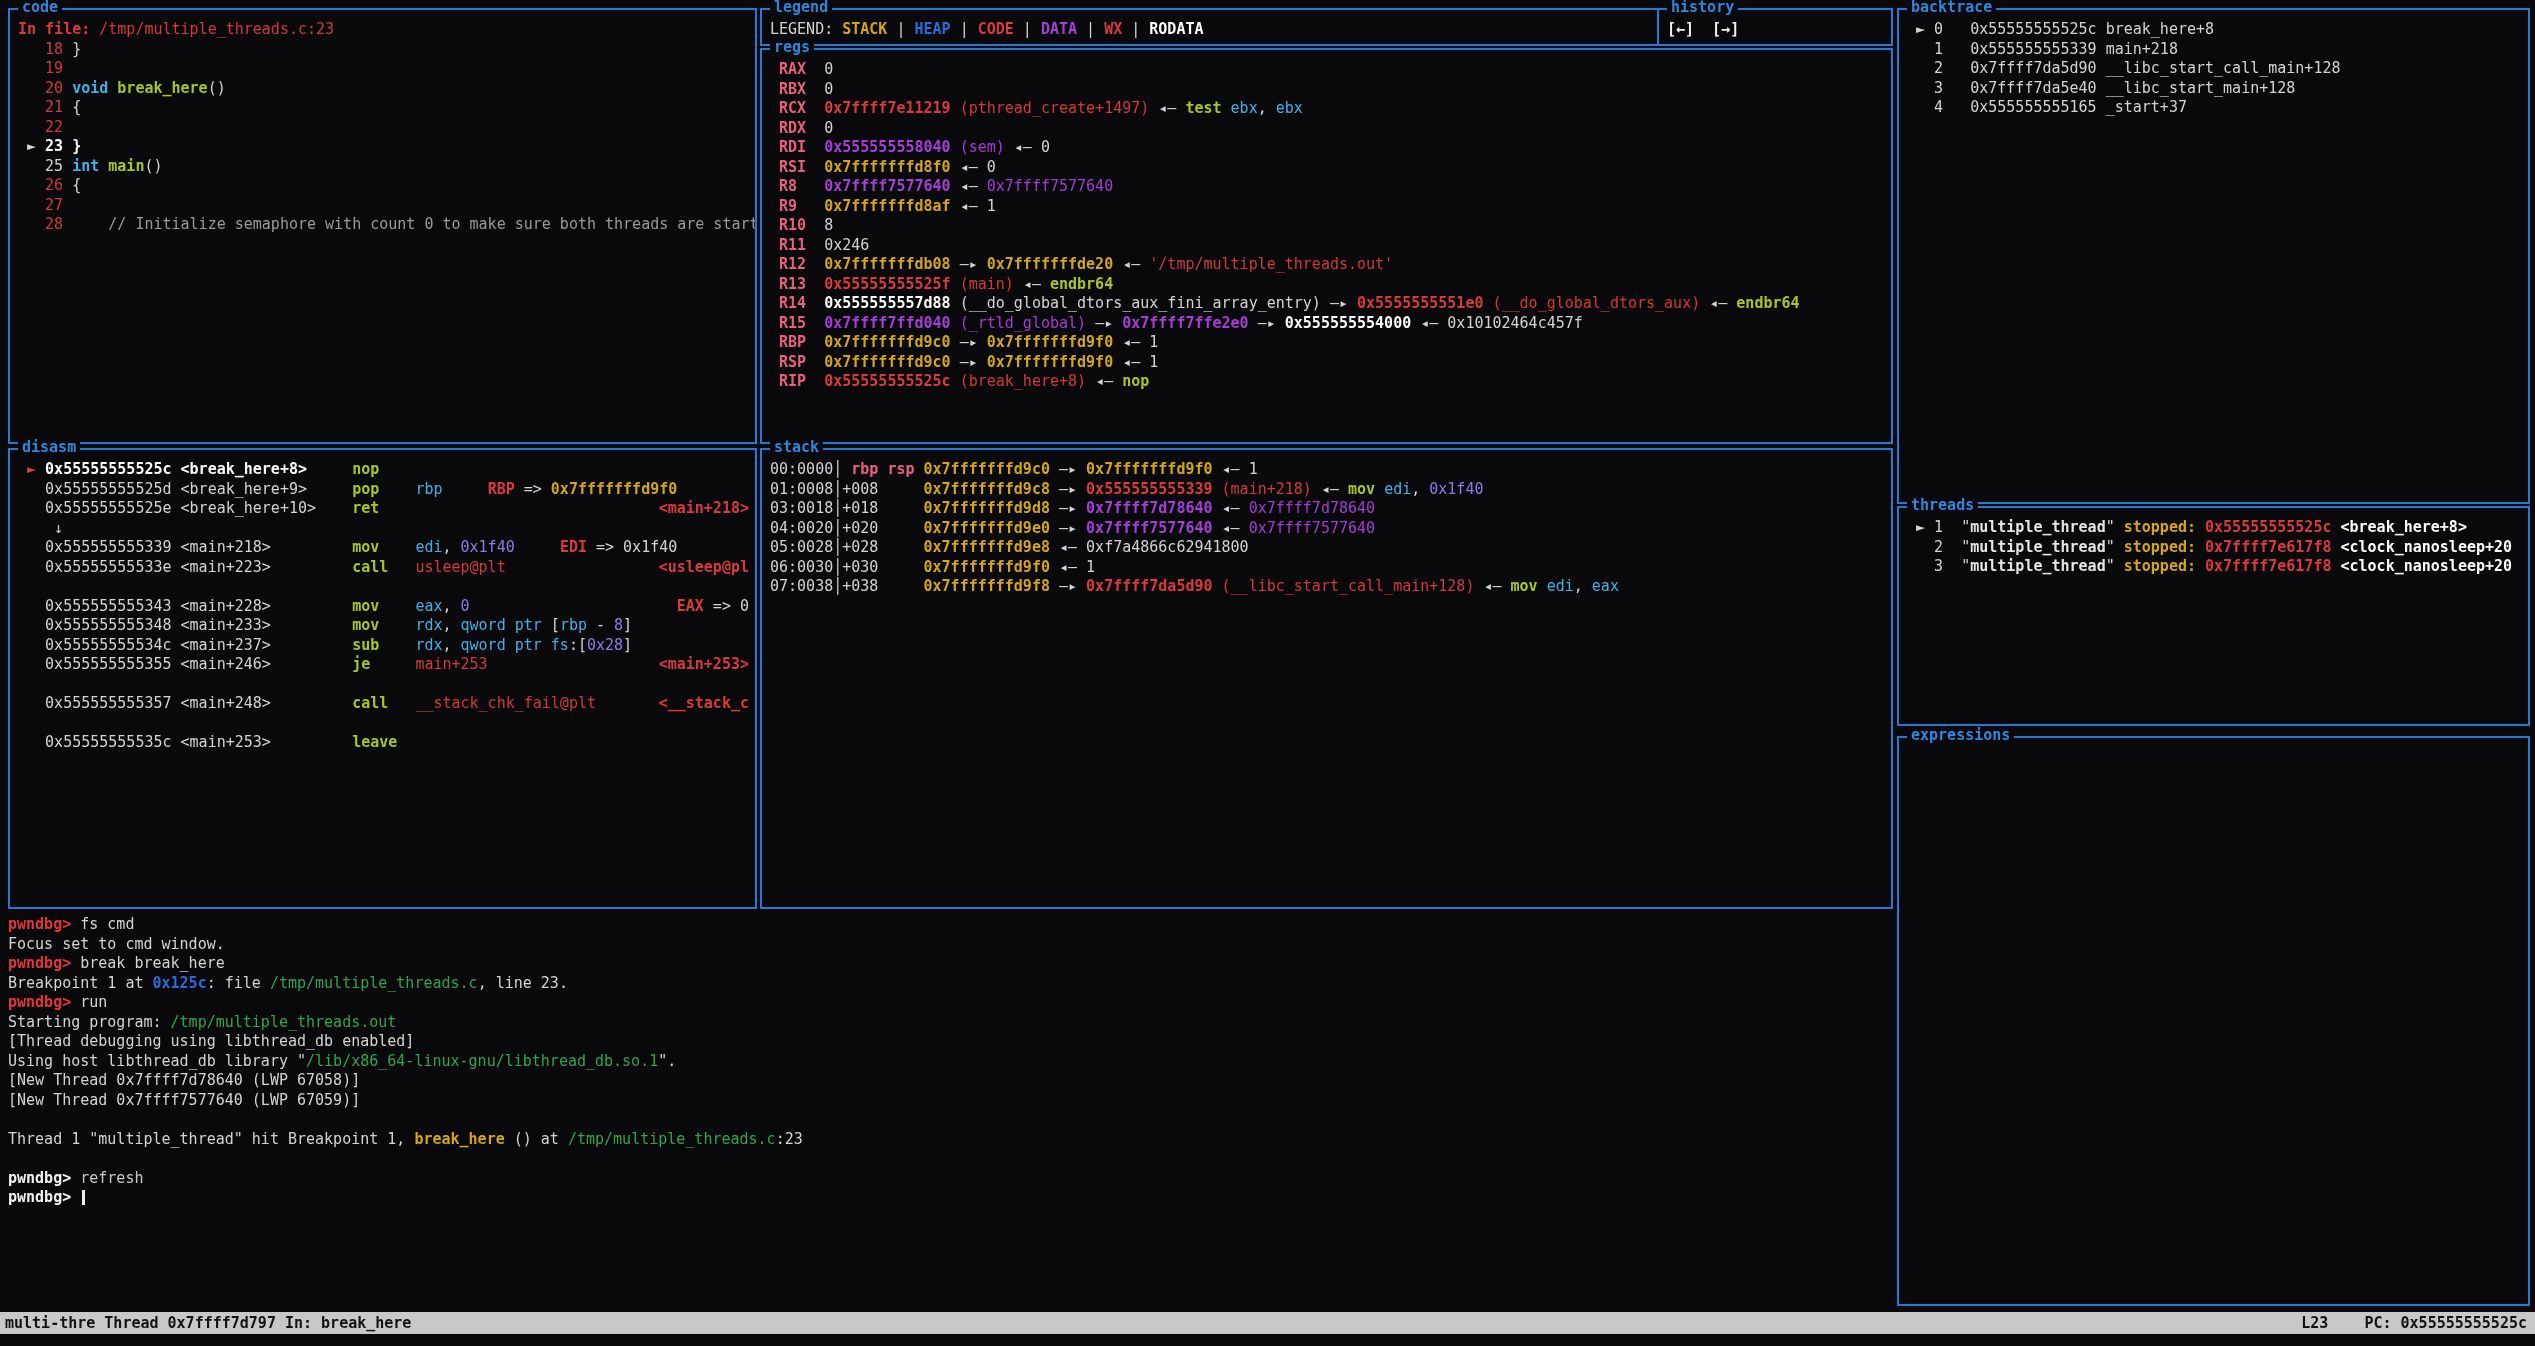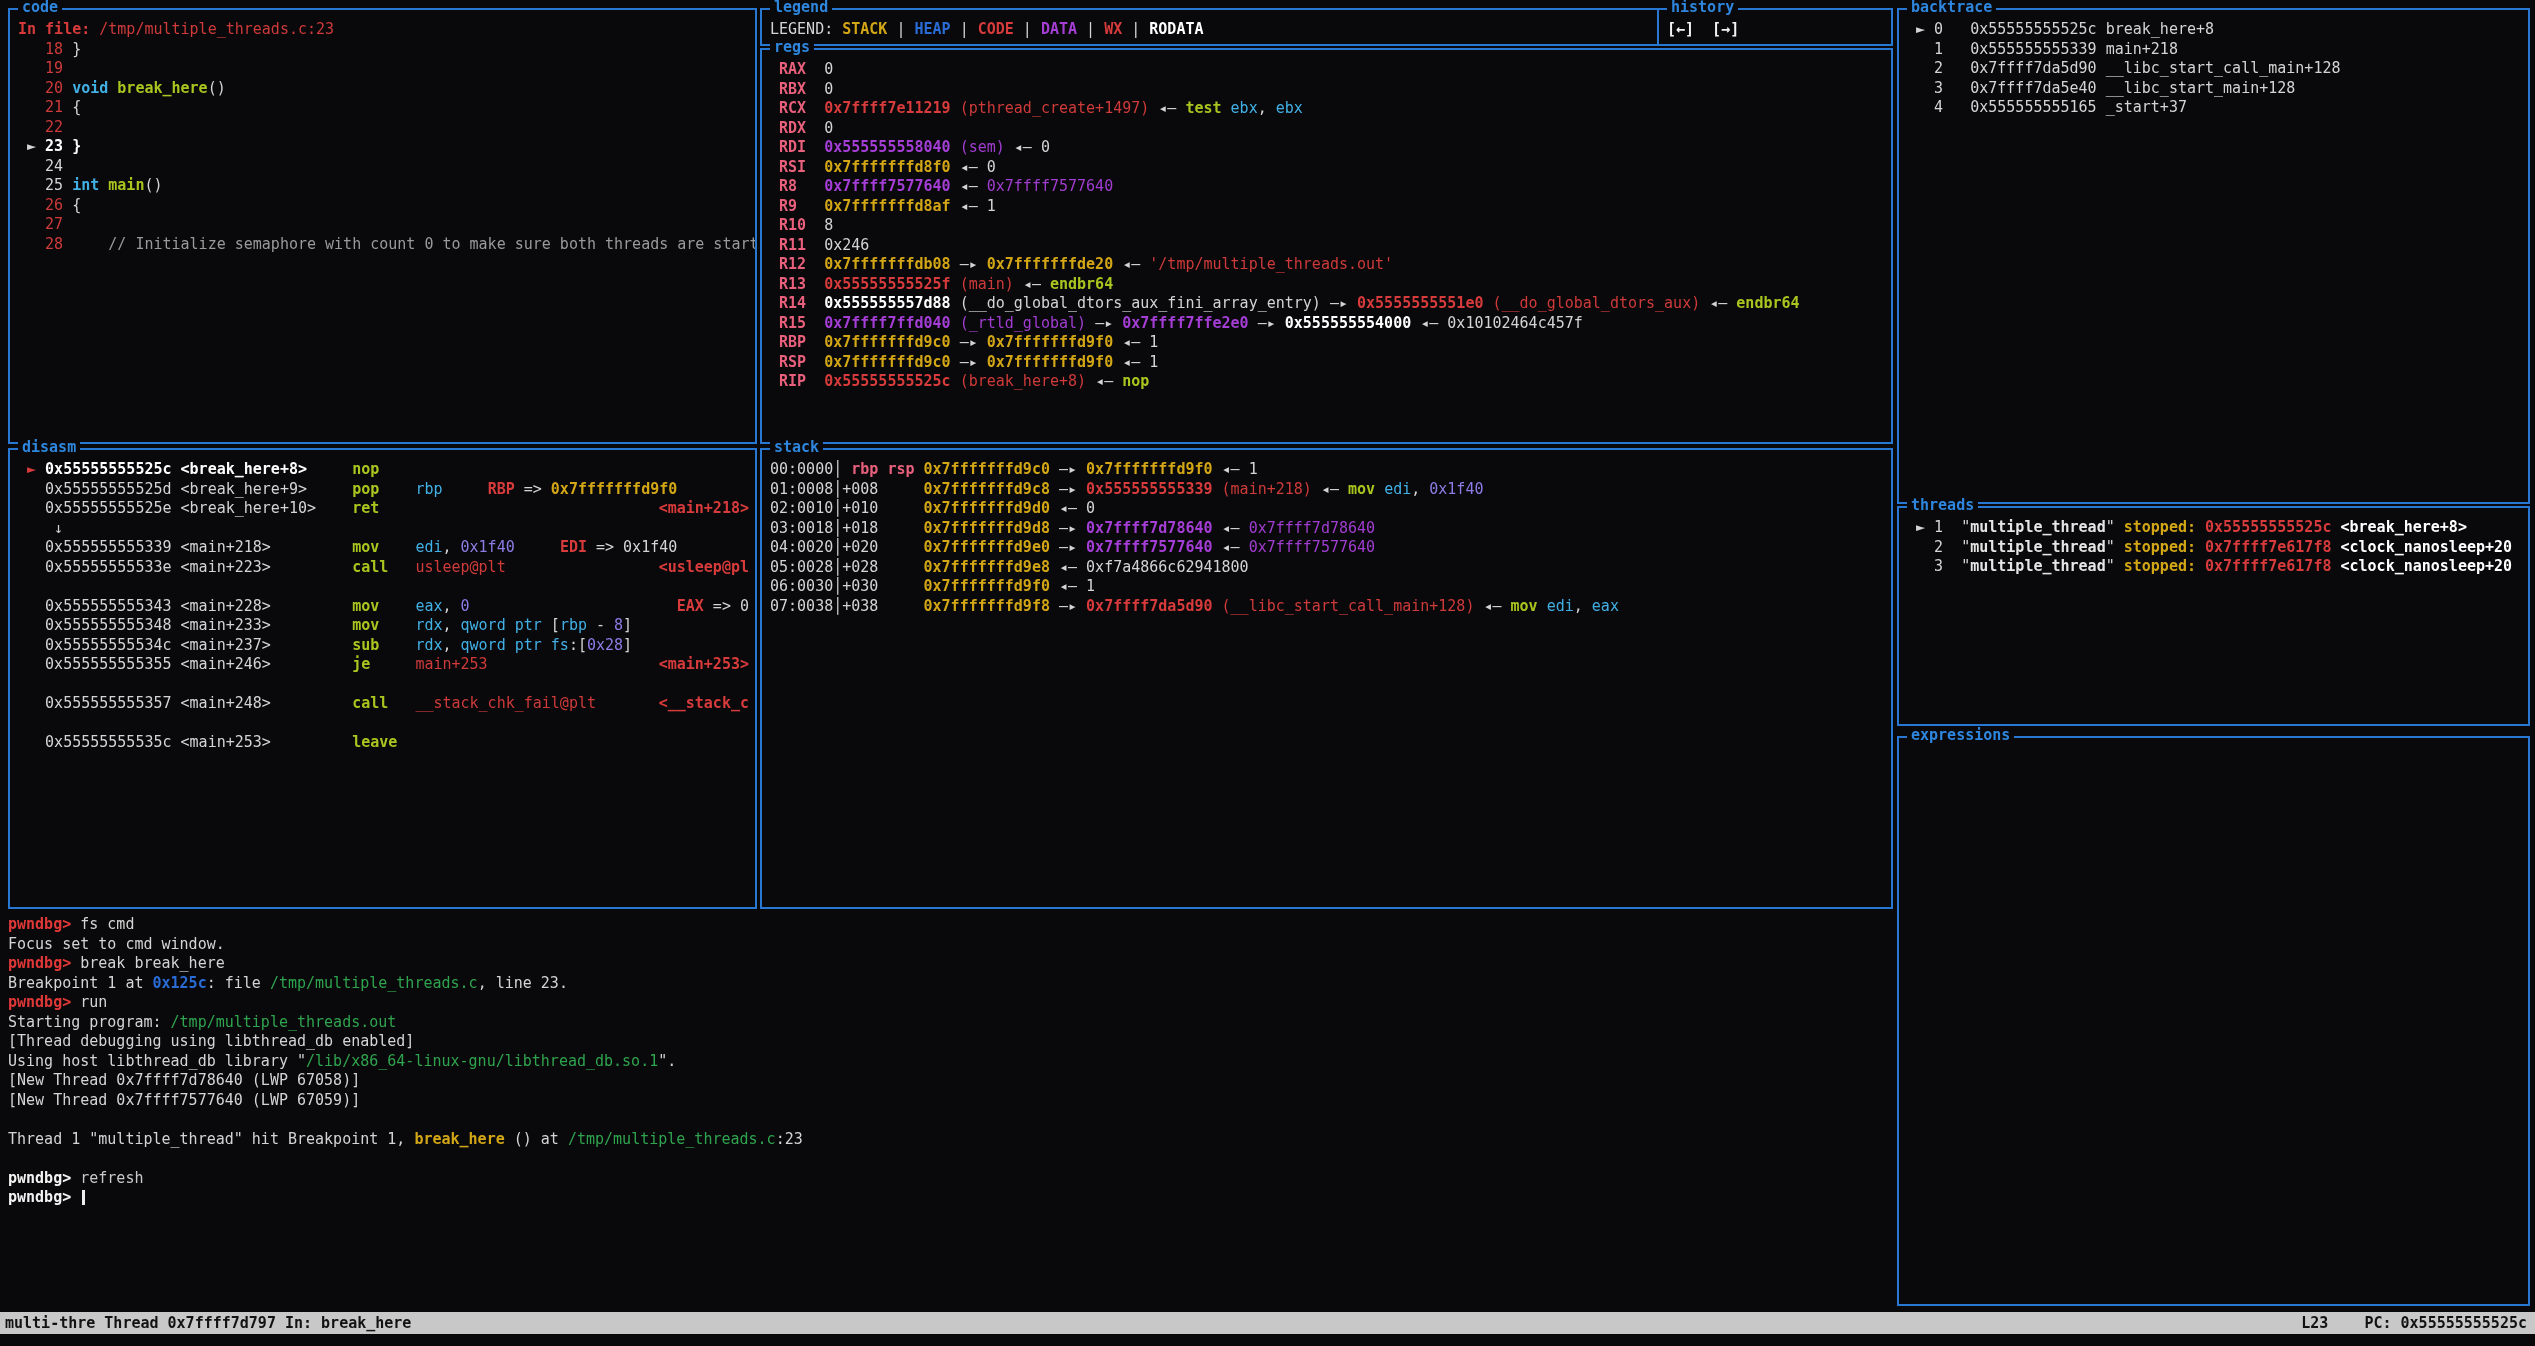--- a/index.html
+++ b/index.html
@@ -53,21 +53,20 @@
 <div id="code" class="panel">
   <span class="ptitle">code</span>
   <div class="pc">
       <div class="tline"><span class="c-RED">In file: </span><span class="c-red">/tmp/multiple_threads.c:23</span></div>
       <div class="tline"><span class="c-red">   18 </span><span class="c-fg">}</span></div>
       <div class="tline"><span class="c-red">   19</span></div>
       <div class="tline"><span class="c-red">   20 </span><span class="c-CYN">void</span><span class="c-fg"> </span><span class="c-lime">break_here</span><span class="c-fg">()</span></div>
       <div class="tline"><span class="c-red">   21 </span><span class="c-fg">{</span></div>
       <div class="tline"><span class="c-red">   22</span></div>
       <div class="tline"><span class="c-fg"> ► </span><span class="c-W">23 </span><span class="c-W">}</span></div>
-      <div class="tline"><span class="c-fg">   24</span></div>
       <div class="tline"><span class="c-fg">   25 </span><span class="c-CYN">int</span><span class="c-fg"> </span><span class="c-lime">main</span><span class="c-fg">()</span></div>
       <div class="tline"><span class="c-red">   26 </span><span class="c-fg">{</span></div>
       <div class="tline"><span class="c-red">   27</span></div>
       <div class="tline"><span class="c-red">   28     </span><span class="c-gry">// Initialize semaphore with count 0 to make sure both threads are start</span></div>
     </div>
 </div>
 
 <div id="legend" class="panel">
   <span class="ptitle">legend</span>
   <div class="pc">
@@ -135,21 +134,20 @@
       <div class="tline"></div>
       <div class="tline"><span class="c-fg">   </span><span class="c-fg">0x55555555535c &lt;main+253&gt;</span><span class="c-fg">         </span><span class="c-lime">leave</span></div>
     </div>
 </div>
 
 <div id="stack" class="panel">
   <span class="ptitle">stack</span>
   <div class="pc">
       <div class="tline"><span class="c-fg">00:0000</span><span class="c-fg">│ </span><span class="c-pnk">rbp</span><span class="c-fg"> </span><span class="c-pnk">rsp</span><span class="c-fg"> </span><span class="c-YEL">0x7fffffffd9c0 </span><span class="c-fg">—▸ </span><span class="c-YEL">0x7fffffffd9f0 </span><span class="c-fg">◂— 1</span></div>
       <div class="tline"><span class="c-fg">01:0008</span><span class="c-fg">│</span><span class="c-fg">+008     </span><span class="c-YEL">0x7fffffffd9c8 </span><span class="c-fg">—▸ </span><span class="c-RED">0x555555555339 </span><span class="c-red">(main+218) </span><span class="c-fg">◂— </span><span class="c-lime">mov</span><span class="c-fg"> </span><span class="c-cyn">edi</span><span class="c-fg">, </span><span class="c-vio">0x1f40</span></div>
-      <div class="tline"><span class="c-fg">02:0010</span><span class="c-fg">│</span><span class="c-fg">+010     </span><span class="c-YEL">0x7fffffffd9d0 </span><span class="c-fg">◂— 0</span></div>
       <div class="tline"><span class="c-fg">03:0018</span><span class="c-fg">│</span><span class="c-fg">+018     </span><span class="c-YEL">0x7fffffffd9d8 </span><span class="c-fg">—▸ </span><span class="c-PUR">0x7ffff7d78640 </span><span class="c-fg">◂— </span><span class="c-pur">0x7ffff7d78640</span></div>
       <div class="tline"><span class="c-fg">04:0020</span><span class="c-fg">│</span><span class="c-fg">+020     </span><span class="c-YEL">0x7fffffffd9e0 </span><span class="c-fg">—▸ </span><span class="c-PUR">0x7ffff7577640 </span><span class="c-fg">◂— </span><span class="c-pur">0x7ffff7577640</span></div>
       <div class="tline"><span class="c-fg">05:0028</span><span class="c-fg">│</span><span class="c-fg">+028     </span><span class="c-YEL">0x7fffffffd9e8 </span><span class="c-fg">◂— </span><span class="c-fg">0xf7a4866c62941800</span></div>
       <div class="tline"><span class="c-fg">06:0030</span><span class="c-fg">│</span><span class="c-fg">+030     </span><span class="c-YEL">0x7fffffffd9f0 </span><span class="c-fg">◂— 1</span></div>
       <div class="tline"><span class="c-fg">07:0038</span><span class="c-fg">│</span><span class="c-fg">+038     </span><span class="c-YEL">0x7fffffffd9f8 </span><span class="c-fg">—▸ </span><span class="c-RED">0x7ffff7da5d90 </span><span class="c-red">(__libc_start_call_main+128) </span><span class="c-fg">◂— </span><span class="c-lime">mov</span><span class="c-fg"> </span><span class="c-cyn">edi</span><span class="c-fg">, </span><span class="c-cyn">eax</span></div>
     </div>
 </div>
 
 <div id="threads" class="panel">
   <span class="ptitle">threads</span>

